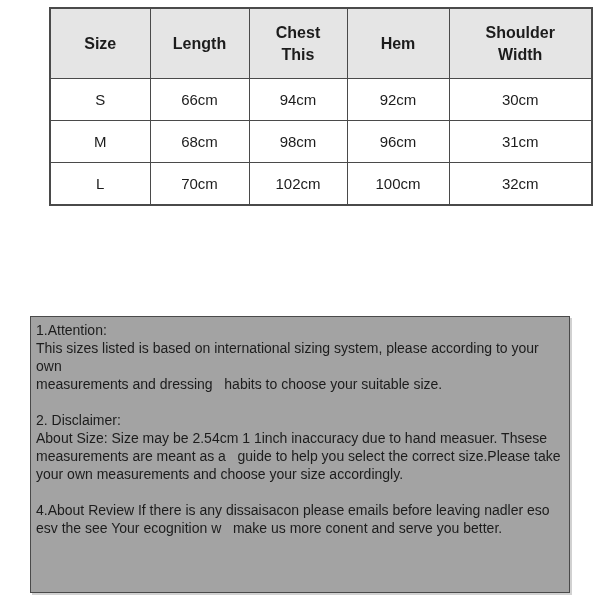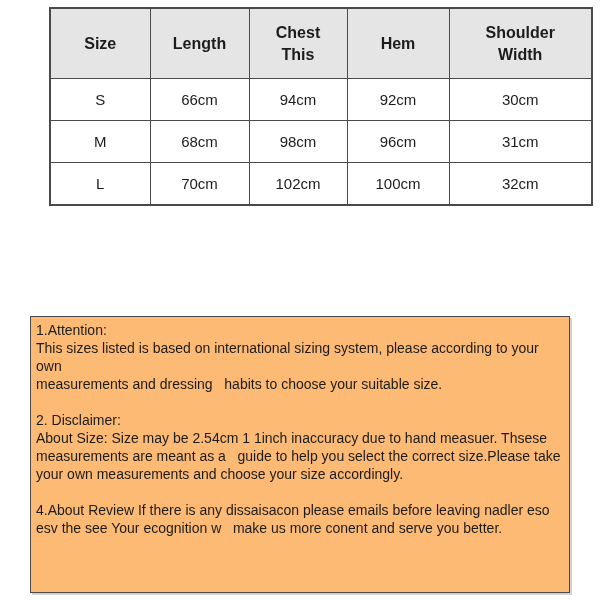--- a/index.html
+++ b/index.html
@@ -61,21 +61,21 @@
   .notes-box {
     position: absolute;
     left: 30px;
     top: 316px;
     width: 540px;
     height: 277px;
     box-sizing: border-box;
     border: 1px solid #4a4a4a;
     box-shadow: 2px 2px 0 rgba(0,0,0,0.18);
     padding: 4px 5px 0 5px;
-    background: #fdba74;
+    background: #a3a3a3;
   }
   .notes-box p {
     margin: 0 0 18px 0;
     font-size: 14px;
     line-height: 18px;
     white-space: pre-wrap;
   }
   .notes-box p:last-child {
     margin-bottom: 0;
   }

